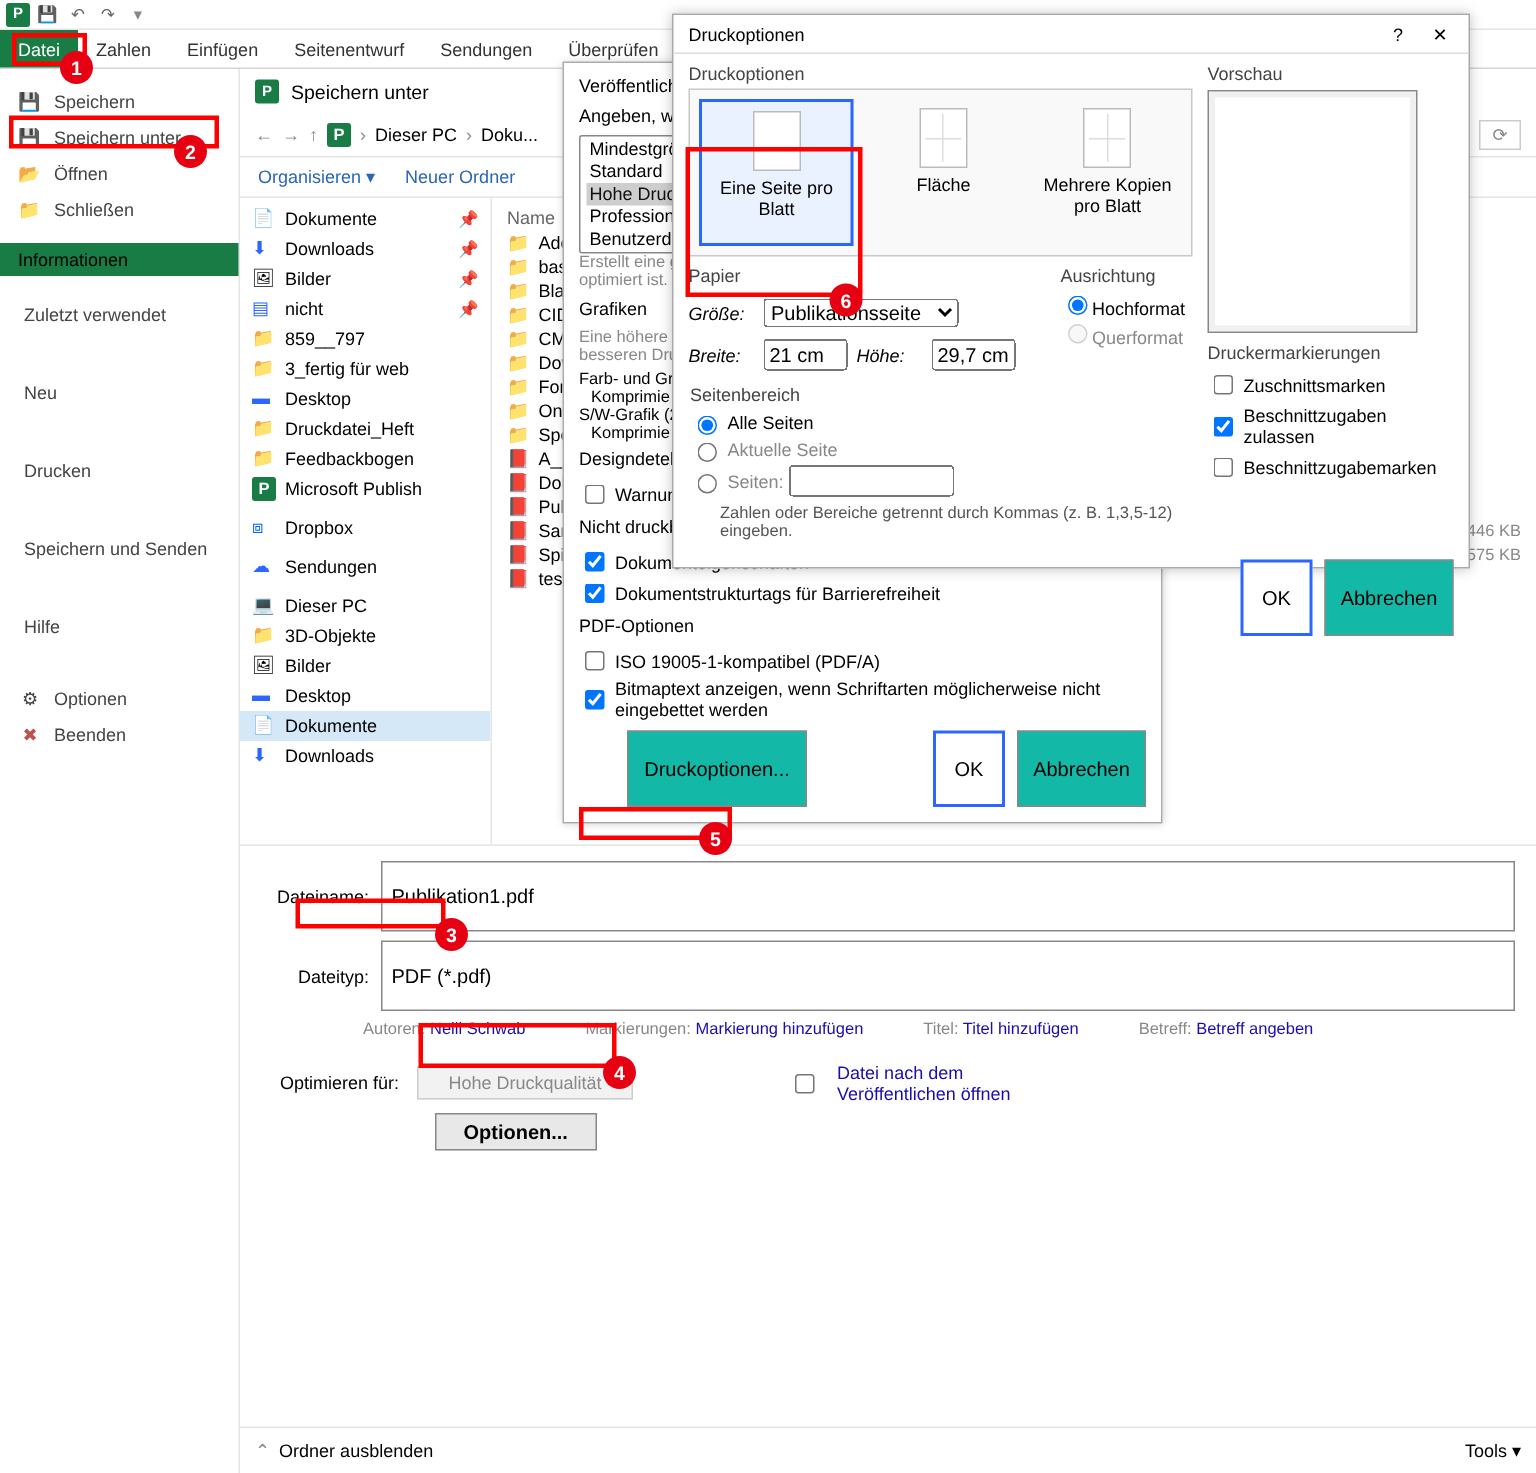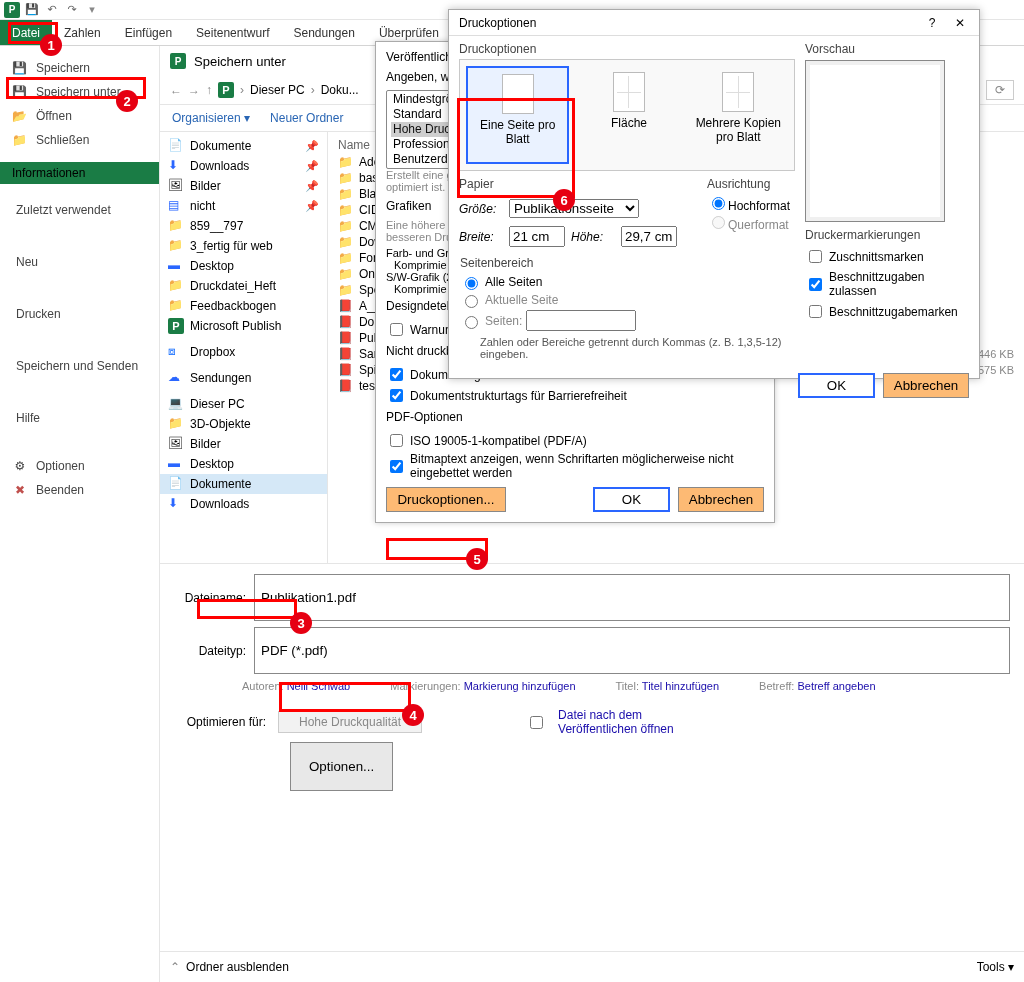--- a/index.html
+++ b/index.html
@@ -35,29 +35,29 @@
 .fl-head { padding: 2px 10px; color: #666; }
 .fl-item { display: flex; align-items: center; gap: 6px; padding: 1px 10px; }
 
 .bottom-panel { padding: 10px 14px; }
 .fld-row { display: flex; align-items: center; gap: 8px; margin-bottom: 6px; }
 .fld-lbl { width: 72px; text-align: right; }
 .fld-input { flex: 1; border: 1px solid #888; padding: 15px 6px; background: #fff; max-width: 760px;}
 .meta-row { display: flex; gap: 40px; margin-left: 68px; margin-top: 6px; }
 .link { color: #1a0dab; }
 .opt-row { display:flex; align-items:center; gap:12px; margin-top:16px; }
-.btn-plain { border:1px solid #888; background:#e8e8e8; padding:16px 18px; }
+.btn-plain { border:1px solid #888; background:#e8e8e8; padding:4px 18px;font-weight:bold; }
 .foot-row { display:flex; align-items:center; justify-content:space-between; border-top:1px solid #e5e5e5; padding:8px 10px; position:absolute; bottom:0; left:0; right:0;}
 
 .opts-overlay { position:absolute; left:375px; top:41px; width:400px; background:#fff; border:1px solid #aaa; box-shadow:0 0 6px rgba(0,0,0,.2); font-size:12px; padding:8px 10px 10px; }
 .opts-overlay .sec { margin-bottom:6px; }
 .opts-overlay select, .opts-overlay input[type=text]{ border:1px solid #888; padding:1px 4px; font-size:12px;}
 .opts-overlay .chk { display:flex; align-items:center; gap:4px; padding:1px 0;}
-.opts-btns { display:flex; justify-content:flex-end; gap:8px; margin-top:6px;}
-.btn-w { border:1px solid #888; background:#fdba74; width:86px; padding:3px 0;}
+.opts-btns { display:flex; justify-content:flex-end; gap:8px; margin-top:6px;margin-left:32px;}
+.btn-w { border:1px solid #888; background:#14b8a6; width:86px; padding:3px 0;}
 
 .print-dlg { position:absolute; left:448px; top:9px; width:532px; height:370px; background:#fff; border:1px solid #aaa; box-shadow:0 0 8px rgba(0,0,0,.25); font-size:12px; }
 .pd-title { height:26px; display:flex; align-items:center; justify-content:space-between; padding:0 10px; border-bottom:1px solid #ddd;}
 .pd-close { width:18px; text-align:center; }
 .pd-body { display:flex; gap:10px; padding:6px 10px 4px; }
 .pd-left { flex:1; }
 .pd-right { width:164px; }
 .pd-group-label { color:#444; margin-bottom:3px; }
 .pd-tiles-wrap { border:1px solid #c8c8c8; background:#f9f9f9; padding:6px; display:flex; gap:10px; height:112px;}
 .pd-tile { flex:1; display:flex; flex-direction:column; align-items:center; justify-content:flex-start; gap:4px; padding:6px 4px; text-align:center; line-height:1.2;}
@@ -65,21 +65,21 @@
 .pd-tile .ticon { width:32px; height:40px; border:1px solid #bbb; background:#fff; position:relative;}
 .pd-tile .ticon.grid::after{content:"";position:absolute;inset:3px;background:linear-gradient(#ddd,#ddd) 50% 0/1px 100% no-repeat,linear-gradient(#ddd,#ddd) 0 50%/100% 1px no-repeat;}
 .pd-paper-row { display:flex; align-items:center; gap:6px; margin-top:8px; }
 .pd-paper-row label{ width:44px;font-style:italic;}
 .pd-range { margin-top:8px; border:1px solid transparent; }
 .pd-range .r-opt{ display:flex; align-items:center; gap:4px; padding:1px 0;}
 .pd-hint { color:#555; padding:4px 0 2px 20px; }
 .pd-mark { padding:2px 0; display:flex; align-items:center; gap:4px;}
 .pd-preview { border:1px solid #888; width:140px; height:162px; margin-top:4px; background:#fff; box-shadow:inset 0 0 0 4px #f0f0f0;}
 .pd-foot { display:flex; justify-content:flex-end; gap:8px; padding:6px 10px 10px;}
-.ok-blue { border:2px solid #2a66ff; background:#fff; width:77px; padding:3px 0;}
+.ok-blue { border:2px solid #2a66ff; background:#fff; width:48px; padding:16px 0;}
 
 .redbox { position:absolute; border:3px solid #f00; pointer-events:none; }
 .circle { position:absolute; width:22px; height:22px; border-radius:50%; background:#e60012; color:#fff; font-weight:bold; display:flex; align-items:center; justify-content:center; font-size:13px; pointer-events:none;}
 
 .icon-folder{color:#e5b34a;} .icon-file{color:#c0504d;} .gray{color:#888;}
 .small{font-size:11px;}
 </style>
 </head>
 <body>
 

